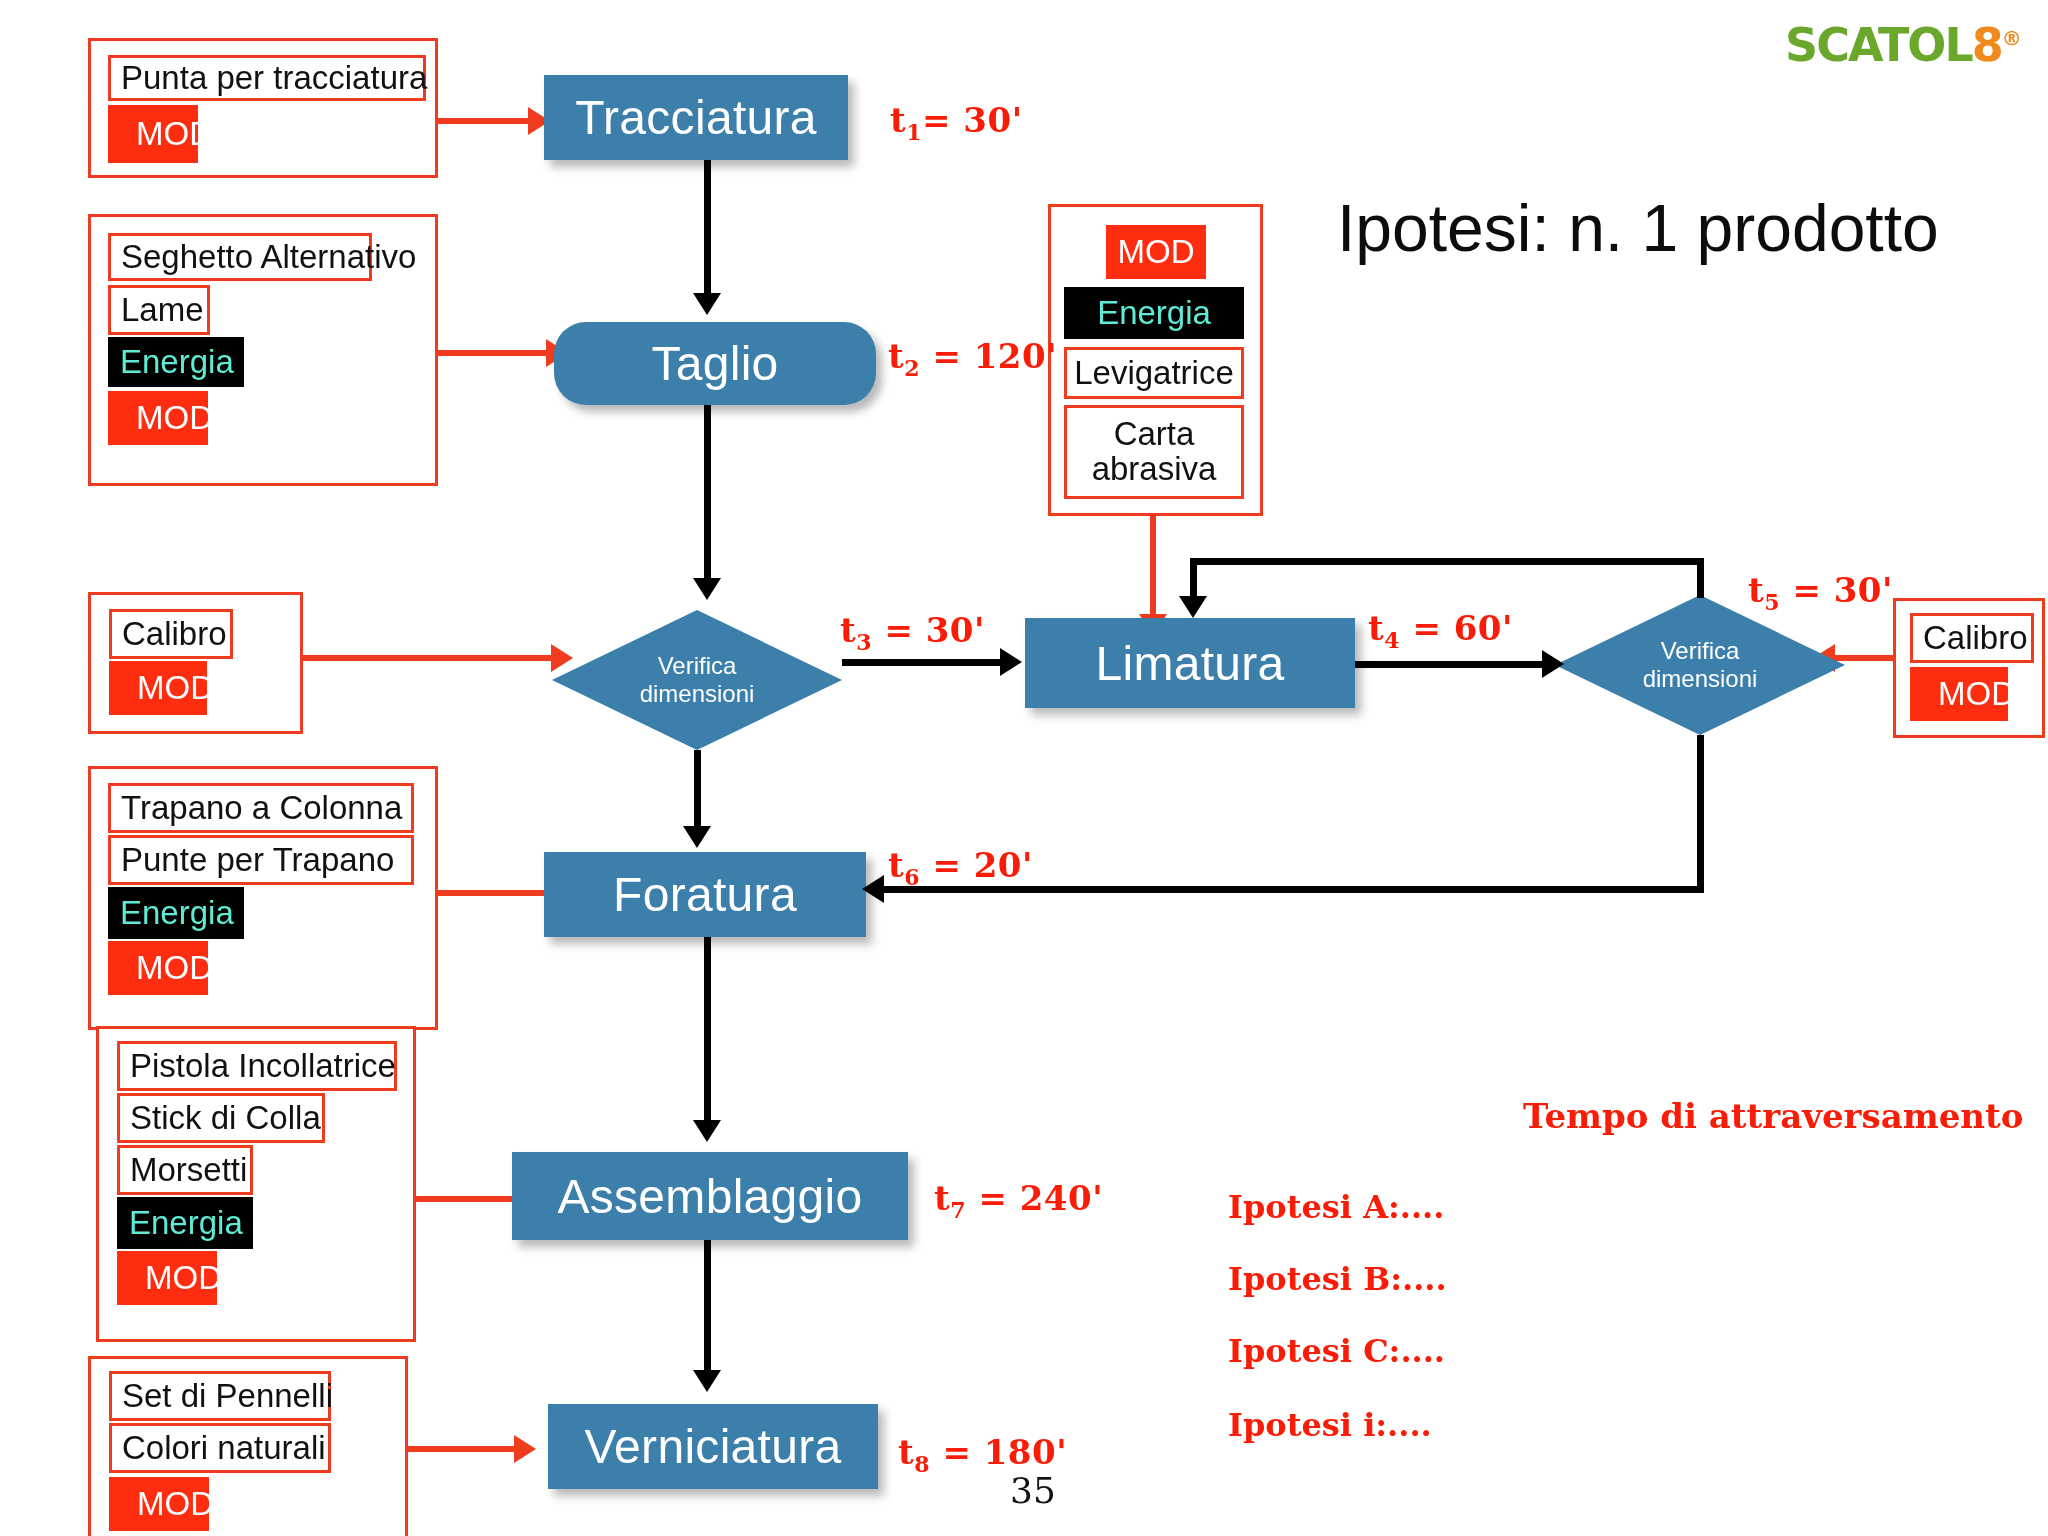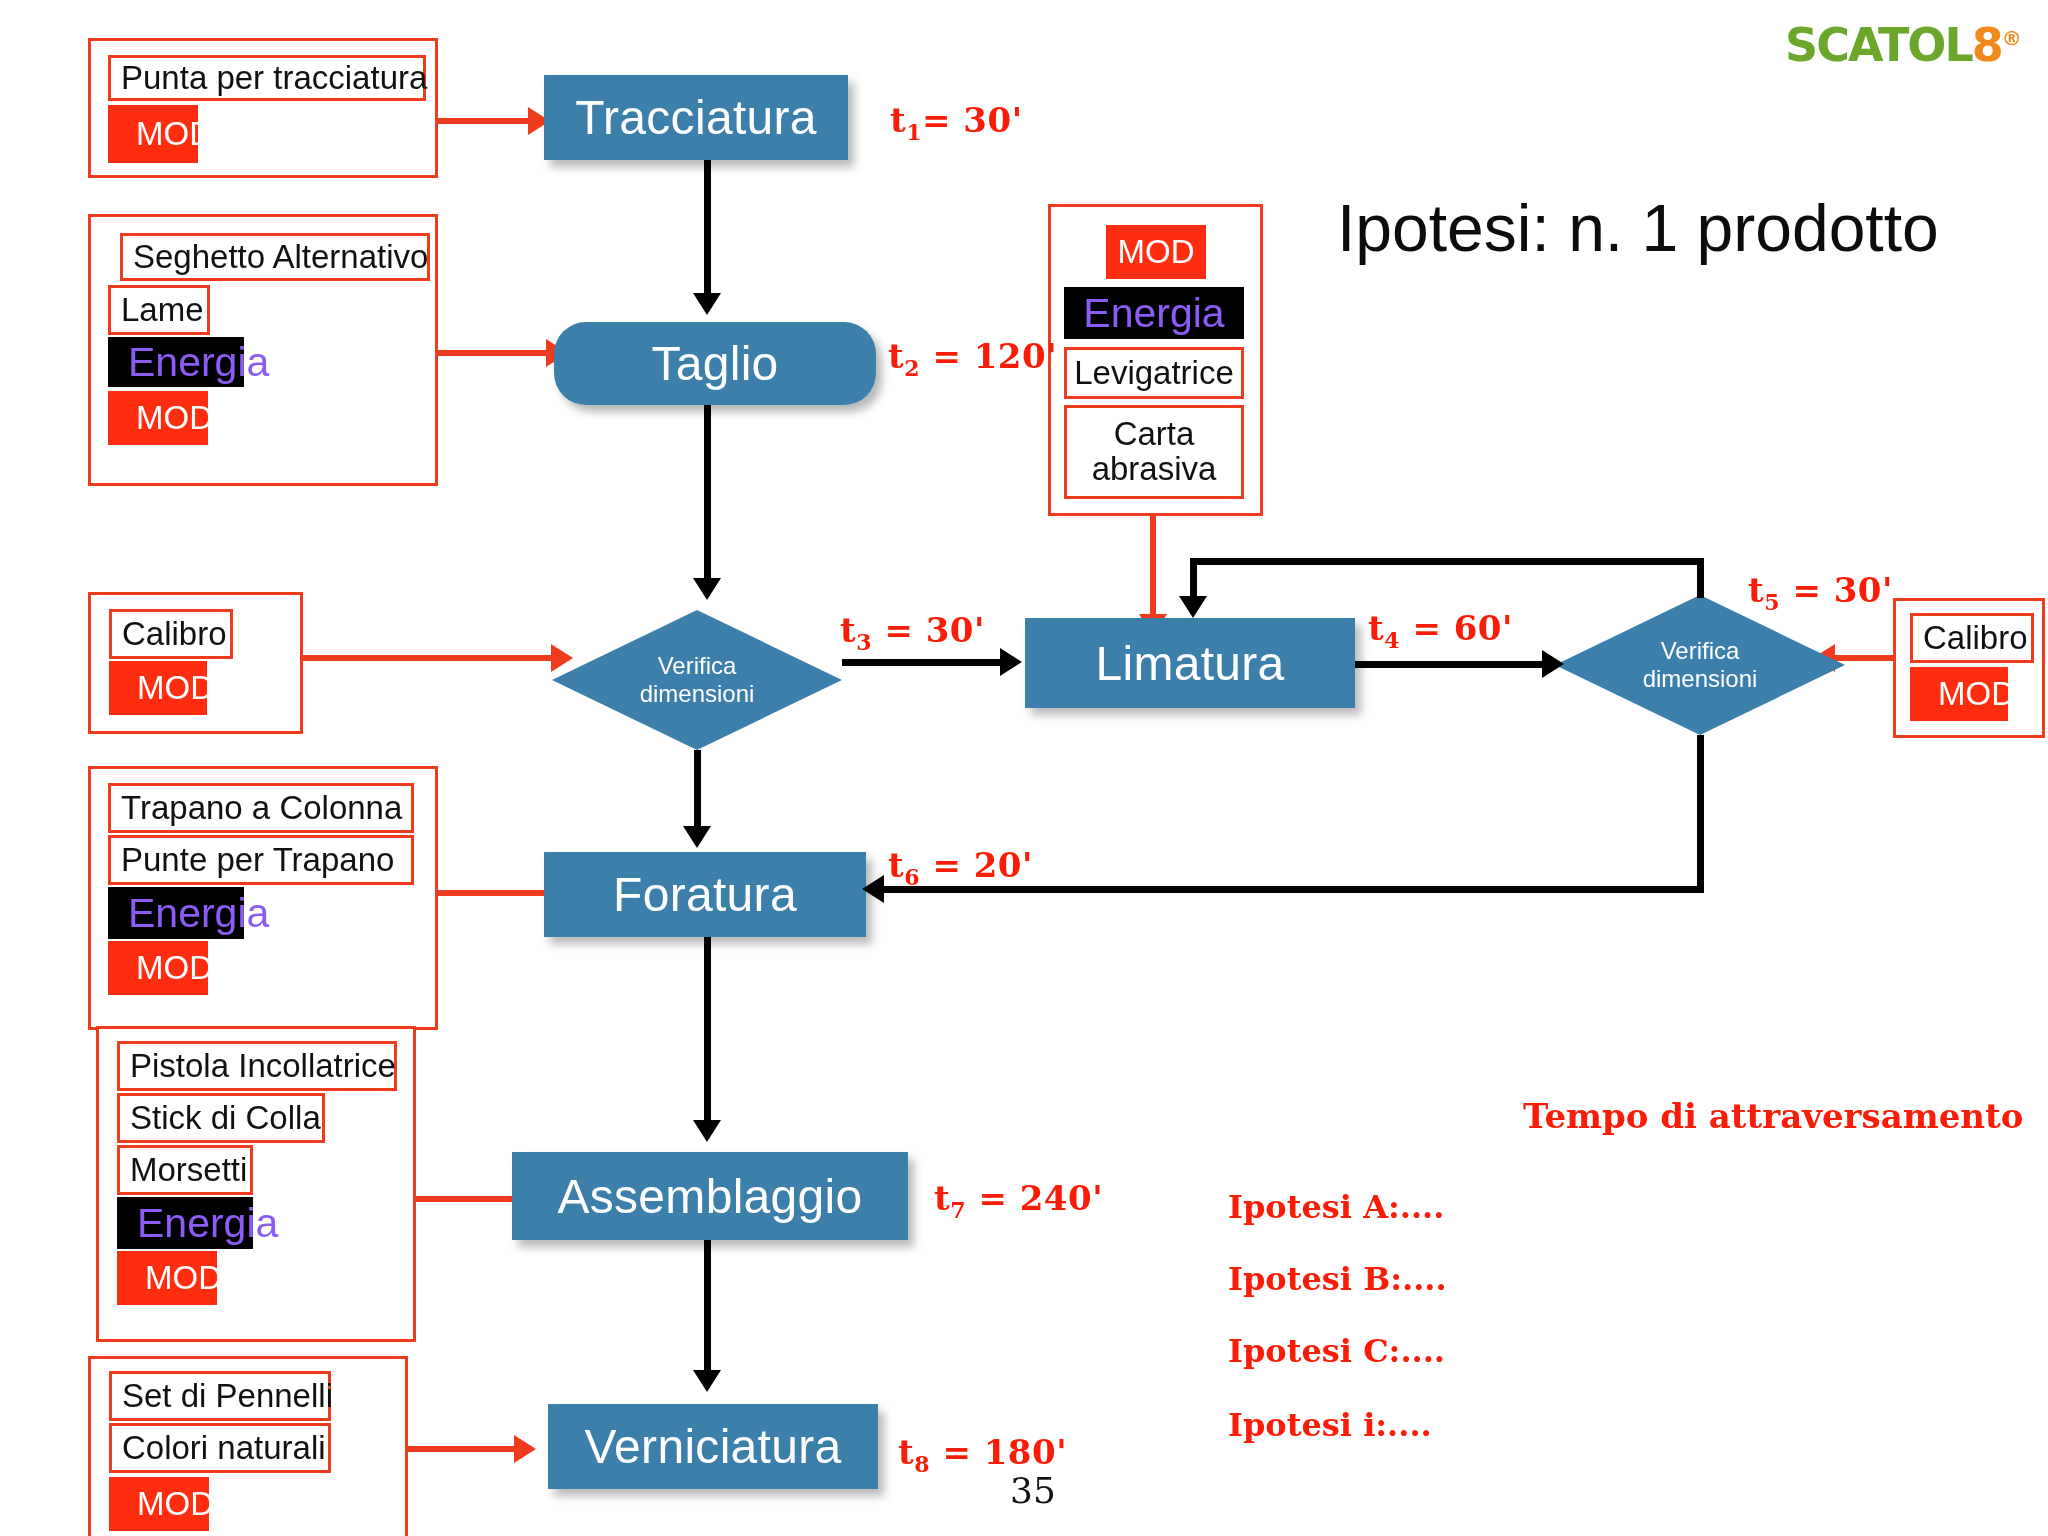--- a/index.html
+++ b/index.html
@@ -8,22 +8,22 @@
   .stage{position:absolute;left:0;top:0;width:2048px;height:1536px;}
 
   
   .res-group{position:absolute;border:3px solid #ef3b1e;background:#fff;box-sizing:border-box;}
   .res-item{border:3px solid #ef3b1e;background:#fff;color:#111;box-sizing:border-box;
             display:flex;align-items:center;justify-content:flex-start;padding:0 10px;
             font-size:33px;line-height:1.05;white-space:nowrap;}
   .res-item.center{justify-content:center;text-align:center;white-space:normal;}
   .res-mod{background:#ff2d10;color:#fff;border:none;box-sizing:border-box;
            display:flex;align-items:center;padding:0 28px;font-size:33px;}
-  .res-energy{background:#000;color:#8b5cf6;border:none;box-sizing:border-box;
-              display:flex;align-items:center;padding:0 20px;font-size:41px;}
+  .res-energy{background:#000;color:#5eead4;border:none;box-sizing:border-box;
+              display:flex;align-items:center;padding:0 12px;font-size:33px;}
 
   
   .proc{position:absolute;background:#3c7fab;color:#fff;box-sizing:border-box;
         display:flex;align-items:center;justify-content:center;
         font-size:48px;font-weight:400;letter-spacing:.3px;
         box-shadow:6px 7px 9px rgba(0,0,0,.28);}
   .diamond{position:absolute;}
   .diamond .dshape{position:absolute;left:0;top:0;width:100%;height:100%;
         background:#3c7fab;clip-path:polygon(50% 0,100% 50%,50% 100%,0 50%);
         filter:drop-shadow(5px 7px 7px rgba(0,0,0,.28));}
@@ -77,21 +77,21 @@
 
   <div class="res-group" style="left:88px;top:38px;width:350px;height:140px;">
     <div class="res-item" style="position:absolute;left:17px;top:14px;width:318px;height:46px;">Punta per tracciatura</div>
     <div class="res-mod" style="position:absolute;left:17px;top:64px;width:90px;height:58px;">MOD</div>
   </div>
 
   <div class="ln-r" style="left:438px;top:118px;width:92px;height:6px;"></div>
   <div class="ahead rright" style="left:528px;top:107px;"></div>
 
   <div class="res-group" style="left:88px;top:214px;width:350px;height:272px;">
-    <div class="res-item" style="position:absolute;left:29px;top:16px;width:310px;height:48px;">Seghetto Alternativo</div>
+    <div class="res-item" style="position:absolute;left:17px;top:16px;width:264px;height:48px;">Seghetto Alternativo</div>
     <div class="res-item" style="position:absolute;left:17px;top:68px;width:102px;height:50px;">Lame</div>
     <div class="res-energy" style="position:absolute;left:17px;top:120px;width:136px;height:50px;">Energia</div>
     <div class="res-mod" style="position:absolute;left:17px;top:174px;width:100px;height:54px;">MOD</div>
   </div>
 
   <div class="ln-r" style="left:438px;top:350px;width:110px;height:6px;"></div>
   <div class="ahead rright" style="left:546px;top:339px;"></div>
 
   <div class="res-group" style="left:1048px;top:204px;width:215px;height:312px;">
     <div class="res-mod" style="position:absolute;left:55px;top:18px;width:100px;height:54px;justify-content:center;">MOD</div>

